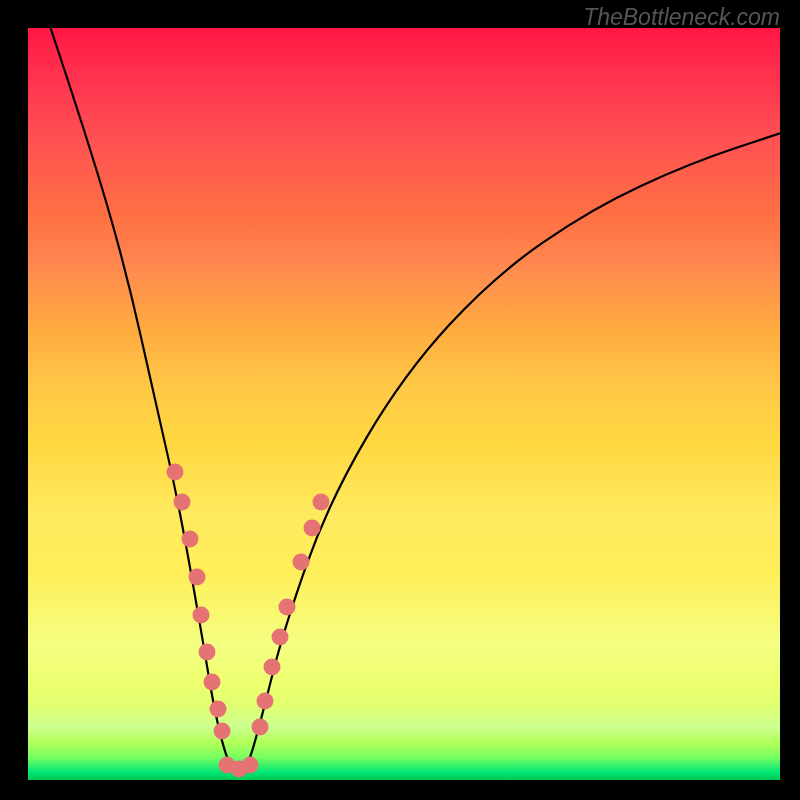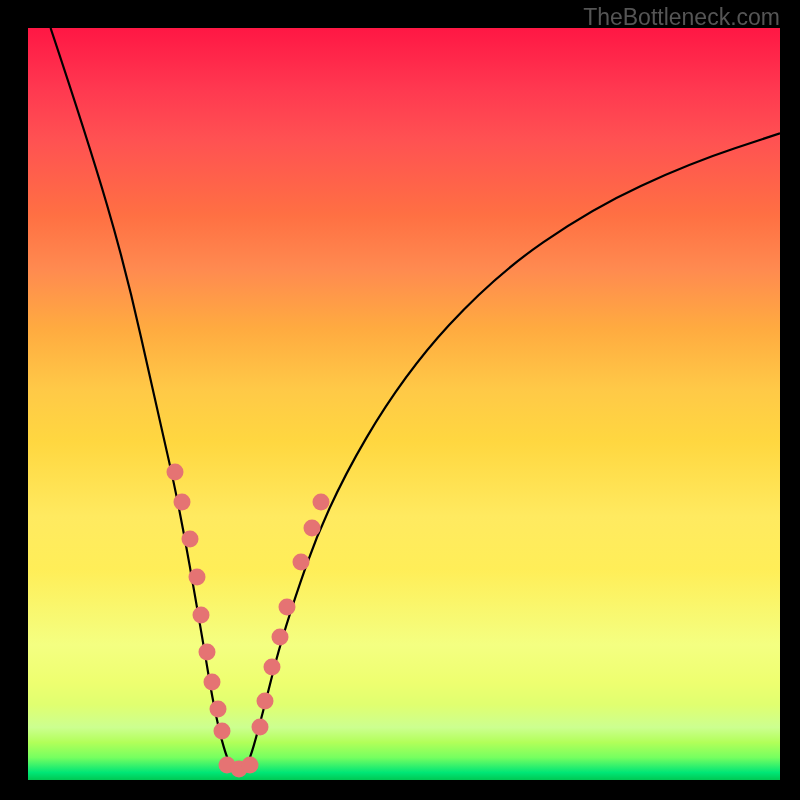--- a/index.html
+++ b/index.html
@@ -8,20 +8,21 @@
       width: 800px;
       height: 800px;
       background: #000;
       font-family: Arial, sans-serif;
     }
     .container {
       width: 800px;
       height: 580px;
       position: relative;
       background: #000;
+      font-style: italic;
     }
     .watermark {
       position: absolute;
       top: 4px;
       right: 20px;
       color: #555;
       font-size: 23px;
       font-weight: 500;
       z-index: 10;
     }

